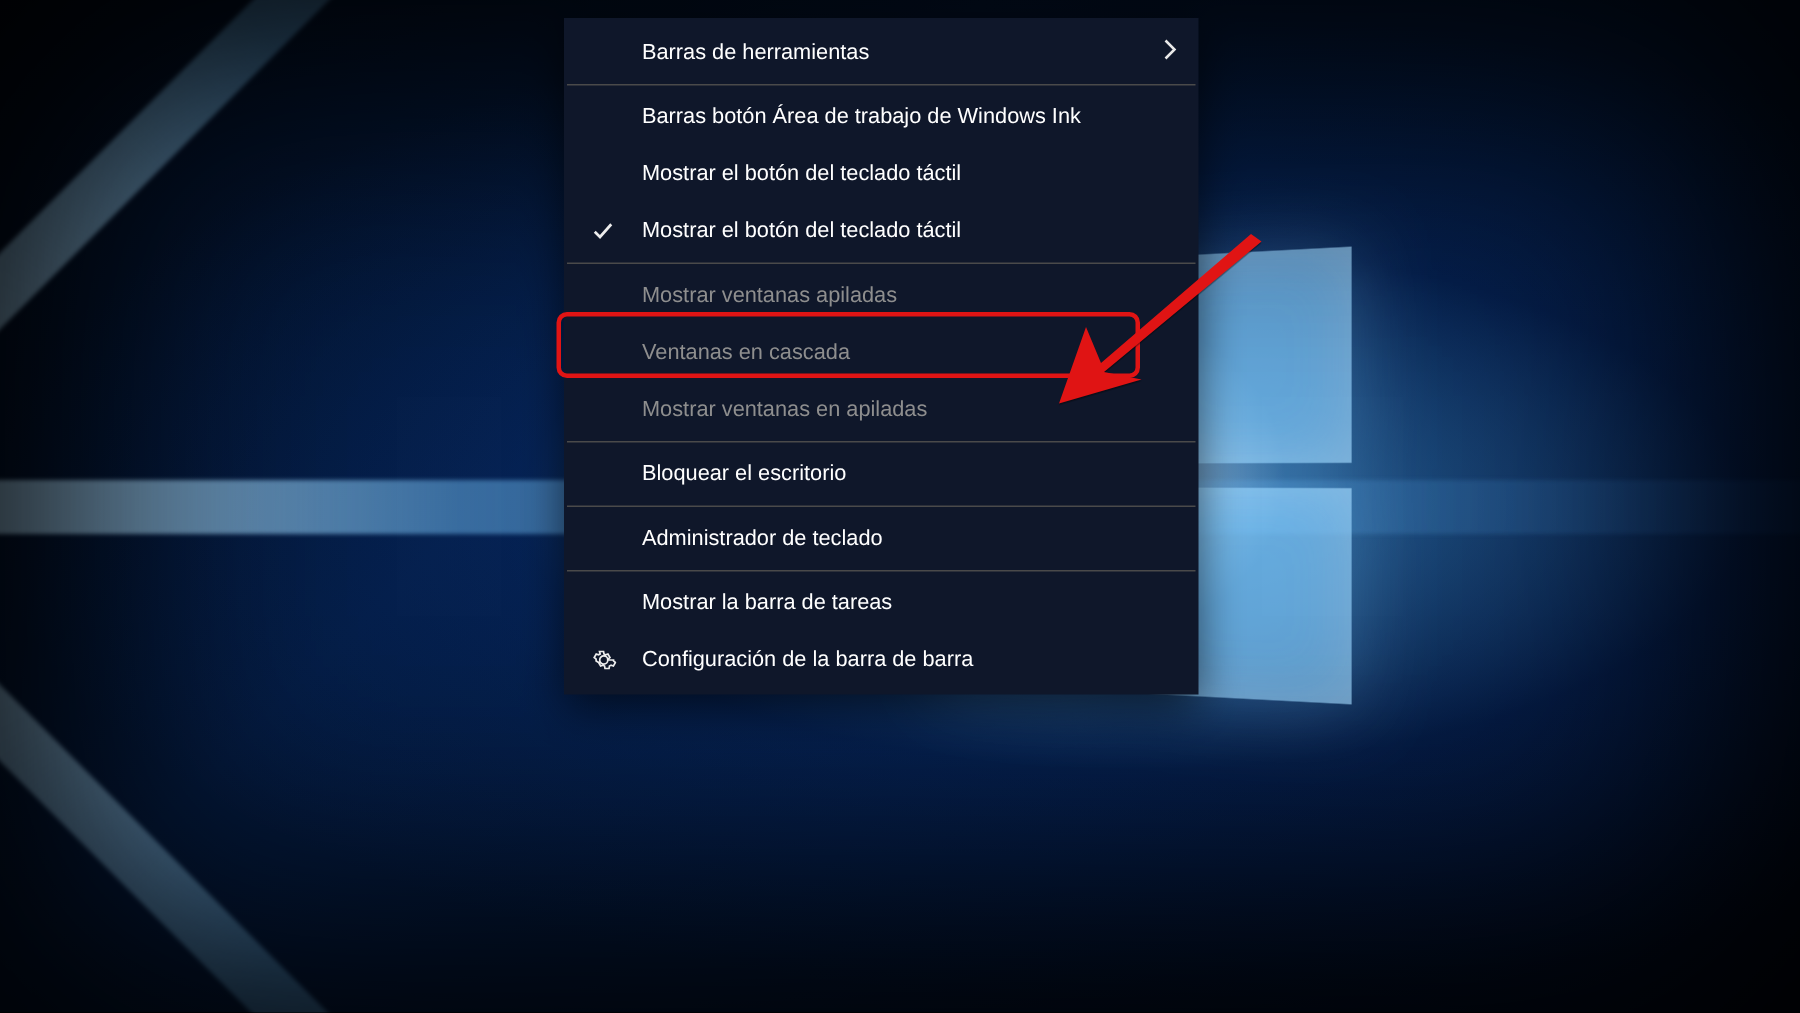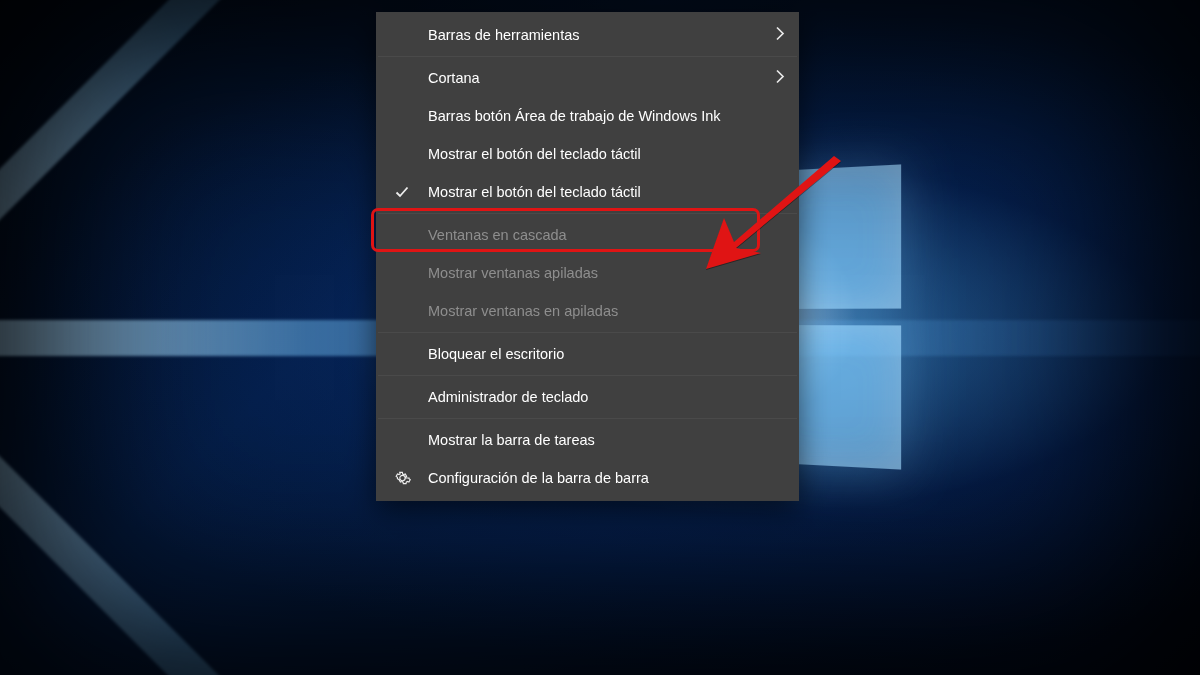--- a/index.html
+++ b/index.html
@@ -31,21 +31,21 @@
       filter: drop-shadow(0 0 25px rgba(120,200,255,0.45));
     }
     .winlogo .pane { background: rgba(130,205,255,0.60); box-shadow: inset 0 0 40px rgba(255,255,255,0.25); }
     .winlogo { transform: translate(-50%, -50%) perspective(900px) rotateY(-18deg); }
 
     .vignette { position: absolute; inset: 0; box-shadow: inset 0 0 180px 60px rgba(0,0,0,0.9); pointer-events:none;}
 
     
     .menu {
       position: absolute; top: 12px; left: 376px; width: 423px;
-      background: #404040; color: #fff;
+      background: #0f172a; color: #fff;
       box-shadow: 0 8px 28px rgba(0,0,0,0.6);
       padding: 4px 0 4px 0;
       font-size: 14.5px;
     }
     .menu .item {
       display: flex; align-items: center;
       padding: 10px 16px 10px 52px; position: relative;
       cursor: default; min-height: 38px;
     }
     .menu .item.disabled { color: #8e8e8e; }
@@ -96,28 +96,20 @@
     <span>Barras de herramientas</span>
     <span class="chevron">
       <svg width="10" height="16" viewBox="0 0 10 16">
           <path d="M2 2 L8 8 L2 14" stroke="currentColor" stroke-width="1.7" fill="none"></path>
         </svg>
     </span>
   </div>
 
   <div class="sep"></div>
 
-  <div class="item">
-    <span>Cortana</span>
-    <span class="chevron">
-      <svg width="10" height="16" viewBox="0 0 10 16">
-          <path d="M2 2 L8 8 L2 14" stroke="currentColor" stroke-width="1.7" fill="none"></path>
-        </svg>
-    </span>
-  </div>
 
 
   <div class="item">
     <span>Barras botón Área de trabajo de Windows Ink</span>
   </div>
 
   <div class="item">
     <span>Mostrar el botón del teclado táctil</span>
   </div>
 
@@ -126,24 +118,24 @@
       <svg width="16" height="16" viewBox="0 0 16 16">
           <path d="M2.5 8.5 L6 12 L13.5 3.5" stroke="currentColor" stroke-width="1.8" fill="none"></path>
         </svg>
     </span>
     <span>Mostrar el botón del teclado táctil</span>
   </div>
 
   <div class="sep"></div>
 
   <div class="item disabled">
-    <span>Ventanas en cascada</span>
+    <span>Mostrar ventanas apiladas</span>
   </div>
   <div class="item disabled">
-    <span>Mostrar ventanas apiladas</span>
+    <span>Ventanas en cascada</span>
   </div>
   <div class="item disabled">
     <span>Mostrar ventanas en apiladas</span>
   </div>
 
   <div class="sep"></div>
 
   <div class="item">
     <span>Bloquear el escritorio</span>
   </div>

